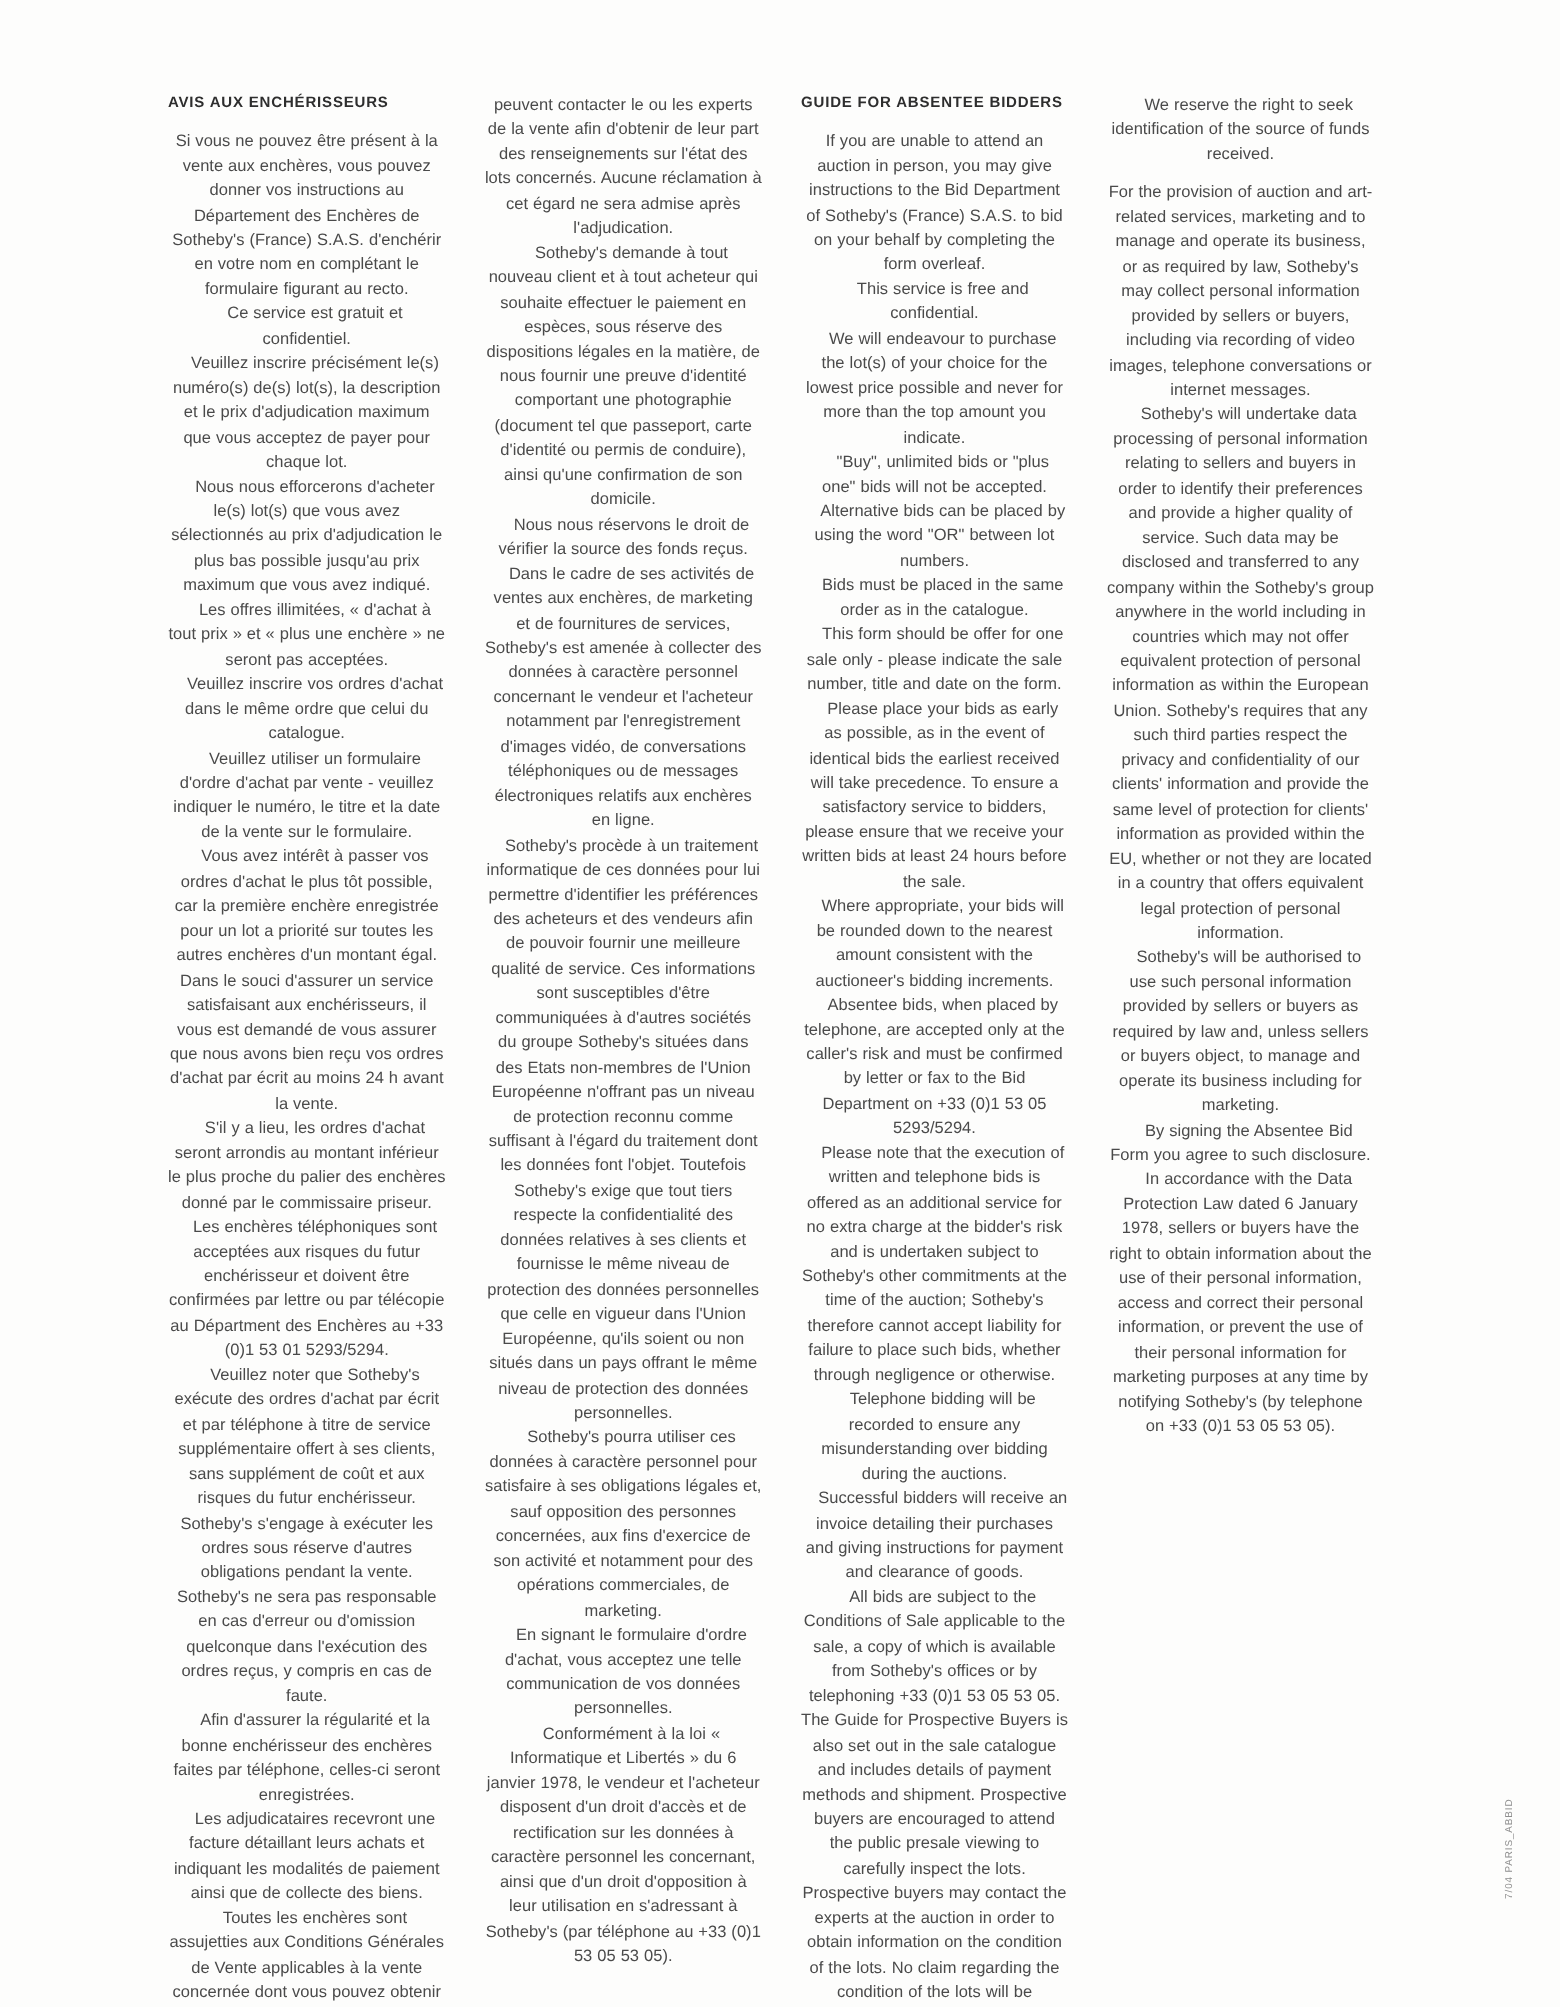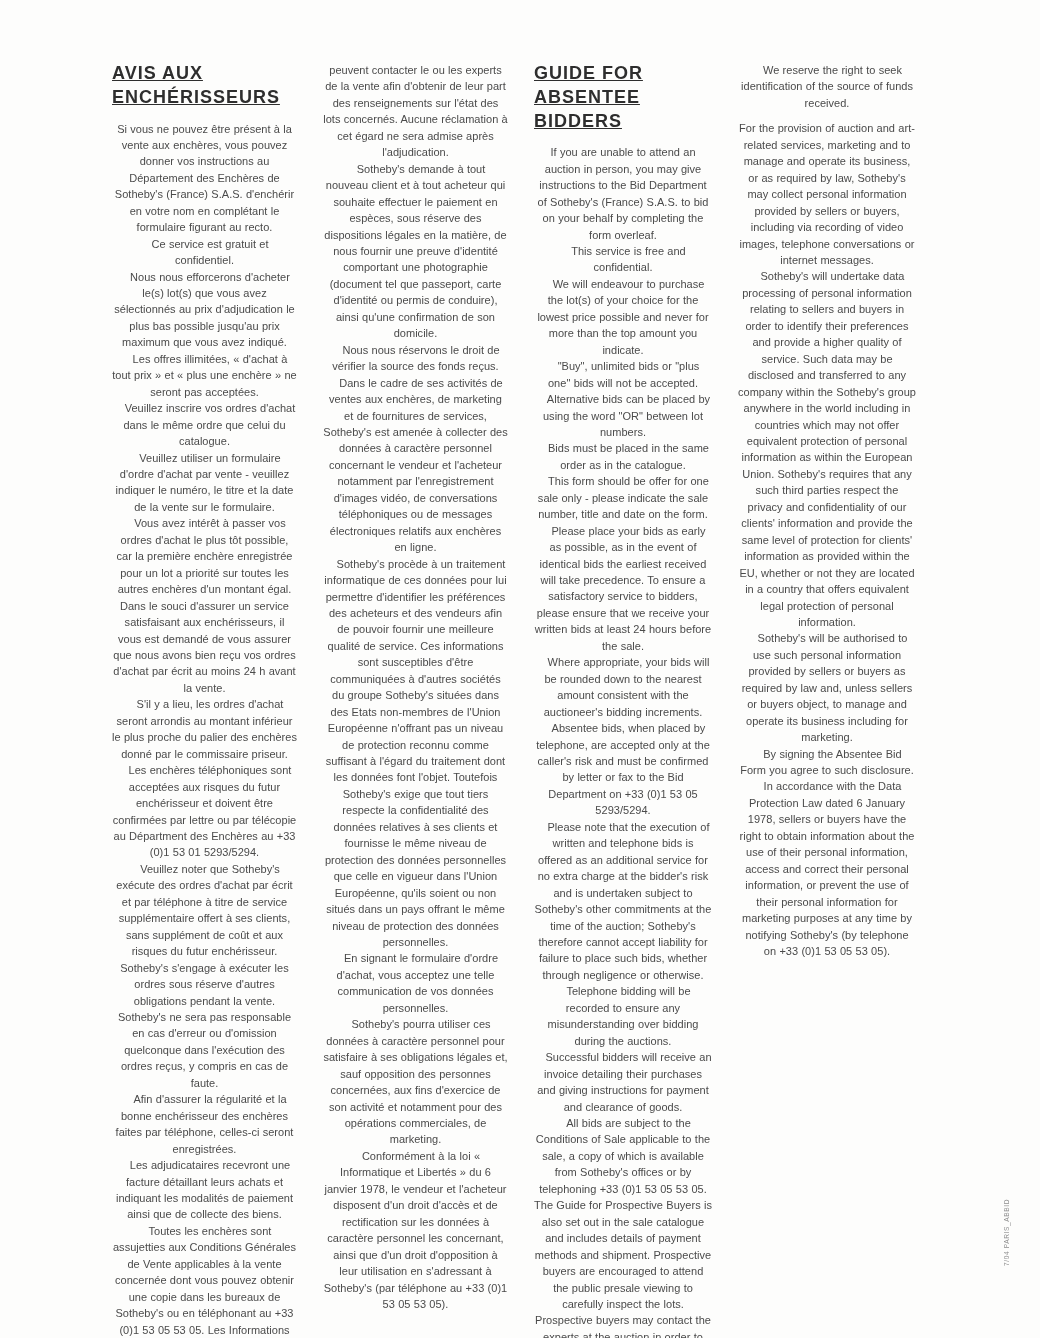--- a/index.html
+++ b/index.html
@@ -35,28 +35,27 @@
     width: 185px;
     flex: 0 0 185px;
   }
 
   .col-3, .col-4 {
     width: 178px;
     flex: 0 0 178px;
   }
 
   h2.heading {
-    font-size: 18px;
+    font-size: 10px;
     font-weight: bold;
     letter-spacing: 0.055em;
     line-height: 1.32;
     margin: 0 0 11px 0;
     color: #2e2e2e;
     text-transform: uppercase;
-    text-decoration: underline;
   }
 
   p.para {
     margin: 0;
     font-size: 11px;
     line-height: 1.497;
     color: #4a4a4a;
     text-align: center;
     letter-spacing: 0.002em;
     word-spacing: 0.02em;
@@ -86,41 +85,42 @@
 <body>
 
 <div class="page">
 
   <div class="columns">
 
     <div class="col col-1">
       <h2 class="heading">AVIS AUX ENCHÉRISSEURS</h2>
       <p class="para">Si vous ne pouvez être présent à la vente aux enchères, vous pouvez donner vos instructions au Département des Enchères de Sotheby's (France) S.A.S. d'enchérir en votre nom en complétant le formulaire figurant au recto.</p>
       <p class="para indent">Ce service est gratuit et confidentiel.</p>
+      <p class="para indent">Veuillez inscrire précisément le(s) numéro(s) de(s) lot(s), la description et le prix d'adjudication maximum que vous acceptez de payer pour chaque lot.</p>
       <p class="para indent">Nous nous efforcerons d'acheter le(s) lot(s) que vous avez sélectionnés au prix d'adjudication le plus bas possible jusqu'au prix maximum que vous avez indiqué.</p>
       <p class="para indent">Les offres illimitées, « d'achat à tout prix » et « plus une enchère » ne seront pas acceptées.</p>
       <p class="para indent">Veuillez inscrire vos ordres d'achat dans le même ordre que celui du catalogue.</p>
       <p class="para indent">Veuillez utiliser un formulaire d'ordre d'achat par vente - veuillez indiquer le numéro, le titre et la date de la vente sur le formulaire.</p>
       <p class="para indent">Vous avez intérêt à passer vos ordres d'achat le plus tôt possible, car la première enchère enregistrée pour un lot a priorité sur toutes les autres enchères d'un montant égal. Dans le souci d'assurer un service satisfaisant aux enchérisseurs, il vous est demandé de vous assurer que nous avons bien reçu vos ordres d'achat par écrit au moins 24 h avant la vente.</p>
       <p class="para indent">S'il y a lieu, les ordres d'achat seront arrondis au montant inférieur le plus proche du palier des enchères donné par le commissaire priseur.</p>
       <p class="para indent">Les enchères téléphoniques sont acceptées aux risques du futur enchérisseur et doivent être confirmées par lettre ou par télécopie au Départment des Enchères au +33 (0)1 53 01 5293/5294.</p>
       <p class="para indent">Veuillez noter que Sotheby's exécute des ordres d'achat par écrit et par téléphone à titre de service supplémentaire offert à ses clients, sans supplément de coût et aux risques du futur enchérisseur. Sotheby's s'engage à exécuter les ordres sous réserve d'autres obligations pendant la vente. Sotheby's ne sera pas responsable en cas d'erreur ou d'omission quelconque dans l'exécution des ordres reçus, y compris en cas de faute.</p>
       <p class="para indent">Afin d'assurer la régularité et la bonne enchérisseur des enchères faites par téléphone, celles-ci seront enregistrées.</p>
       <p class="para indent">Les adjudicataires recevront une facture détaillant leurs achats et indiquant les modalités de paiement ainsi que de collecte des biens.</p>
       <p class="para indent">Toutes les enchères sont assujetties aux Conditions Générales de Vente applicables à la vente concernée dont vous pouvez obtenir une copie dans les bureaux de Sotheby's ou en téléphonant au +33 (0)1 53 05 53 05. Les Informations Importantes Destinées aux Acheteurs sont aussi imprimées dans le catalogue de la vente concernée, y compris les informations concernant les modalités de paiement et de transport. Il est vivement recommandé aux enchérisseurs de se rendre à l'exposition publique organisée avant la vente afin d'examiner les lots soigneusement. A défaut, les enchérisseurs</p>
     </div>
 
     <div class="col col-2">
       <p class="para">peuvent contacter le ou les experts de la vente afin d'obtenir de leur part des renseignements sur l'état des lots concernés. Aucune réclamation à cet égard ne sera admise après l'adjudication.</p>
       <p class="para indent">Sotheby's demande à tout nouveau client et à tout acheteur qui souhaite effectuer le paiement en espèces, sous réserve des dispositions légales en la matière, de nous fournir une preuve d'identité comportant une photographie (document tel que passeport, carte d'identité ou permis de conduire), ainsi qu'une confirmation de son domicile.</p>
       <p class="para indent">Nous nous réservons le droit de vérifier la source des fonds reçus.</p>
       <p class="para indent">Dans le cadre de ses activités de ventes aux enchères, de marketing et de fournitures de services, Sotheby's est amenée à collecter des données à caractère personnel concernant le vendeur et l'acheteur notamment par l'enregistrement d'images vidéo, de conversations téléphoniques ou de messages électroniques relatifs aux enchères en ligne.</p>
       <p class="para indent">Sotheby's procède à un traitement informatique de ces données pour lui permettre d'identifier les préférences des acheteurs et des vendeurs afin de pouvoir fournir une meilleure qualité de service. Ces informations sont susceptibles d'être communiquées à d'autres sociétés du groupe Sotheby's situées dans des Etats non-membres de l'Union Européenne n'offrant pas un niveau de protection reconnu comme suffisant à l'égard du traitement dont les données font l'objet. Toutefois Sotheby's exige que tout tiers respecte la confidentialité des données relatives à ses clients et fournisse le même niveau de protection des données personnelles que celle en vigueur dans l'Union Européenne, qu'ils soient ou non situés dans un pays offrant le même niveau de protection des données personnelles.</p>
+      <p class="para indent">Sotheby's pourra utiliser ces données à caractère personnel pour satisfaire à ses obligations légales et, sauf opposition des personnes concernées, aux fins d'exercice de son activité et notamment pour des opérations commerciales, de marketing.</p>
       <p class="para indent">En signant le formulaire d'ordre d'achat, vous acceptez une telle communication de vos données personnelles.</p>
-      <p class="para indent">Sotheby's pourra utiliser ces données à caractère personnel pour satisfaire à ses obligations légales et, sauf opposition des personnes concernées, aux fins d'exercice de son activité et notamment pour des opérations commerciales, de marketing.</p>
       <p class="para indent">Conformément à la loi « Informatique et Libertés » du 6 janvier 1978, le vendeur et l'acheteur disposent d'un droit d'accès et de rectification sur les données à caractère personnel les concernant, ainsi que d'un droit d'opposition à leur utilisation en s'adressant à Sotheby's (par téléphone au +33 (0)1 53 05 53 05).</p>
     </div>
 
     <div class="col col-3">
       <h2 class="heading">GUIDE FOR ABSENTEE BIDDERS</h2>
       <p class="para">If you are unable to attend an auction in person, you may give instructions to the Bid Department of Sotheby's (France) S.A.S. to bid on your behalf by completing the form overleaf.</p>
       <p class="para indent">This service is free and confidential.</p>
       <p class="para indent">We will endeavour to purchase the lot(s) of your choice for the lowest price possible and never for more than the top amount you indicate.</p>
       <p class="para indent">"Buy", unlimited bids or "plus one" bids will not be accepted.</p>
       <p class="para indent">Alternative bids can be placed by using the word "OR" between lot numbers.</p>

